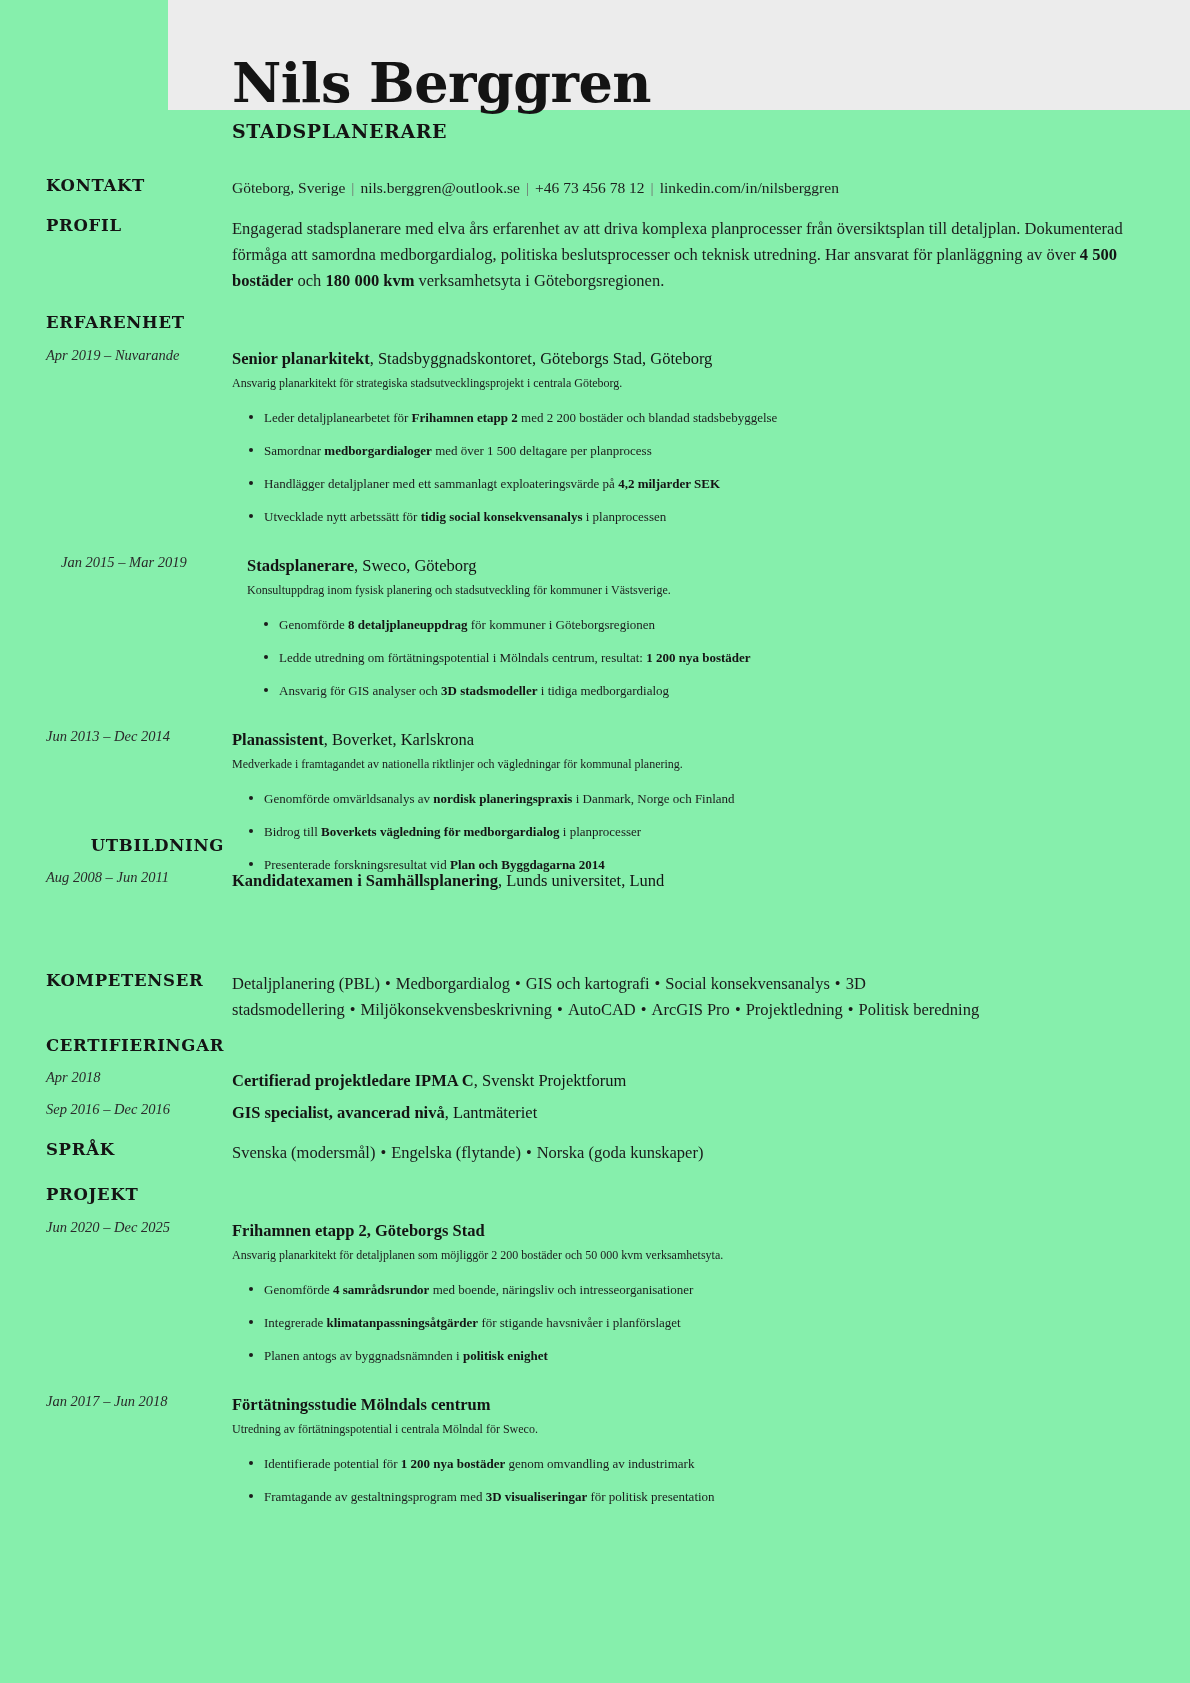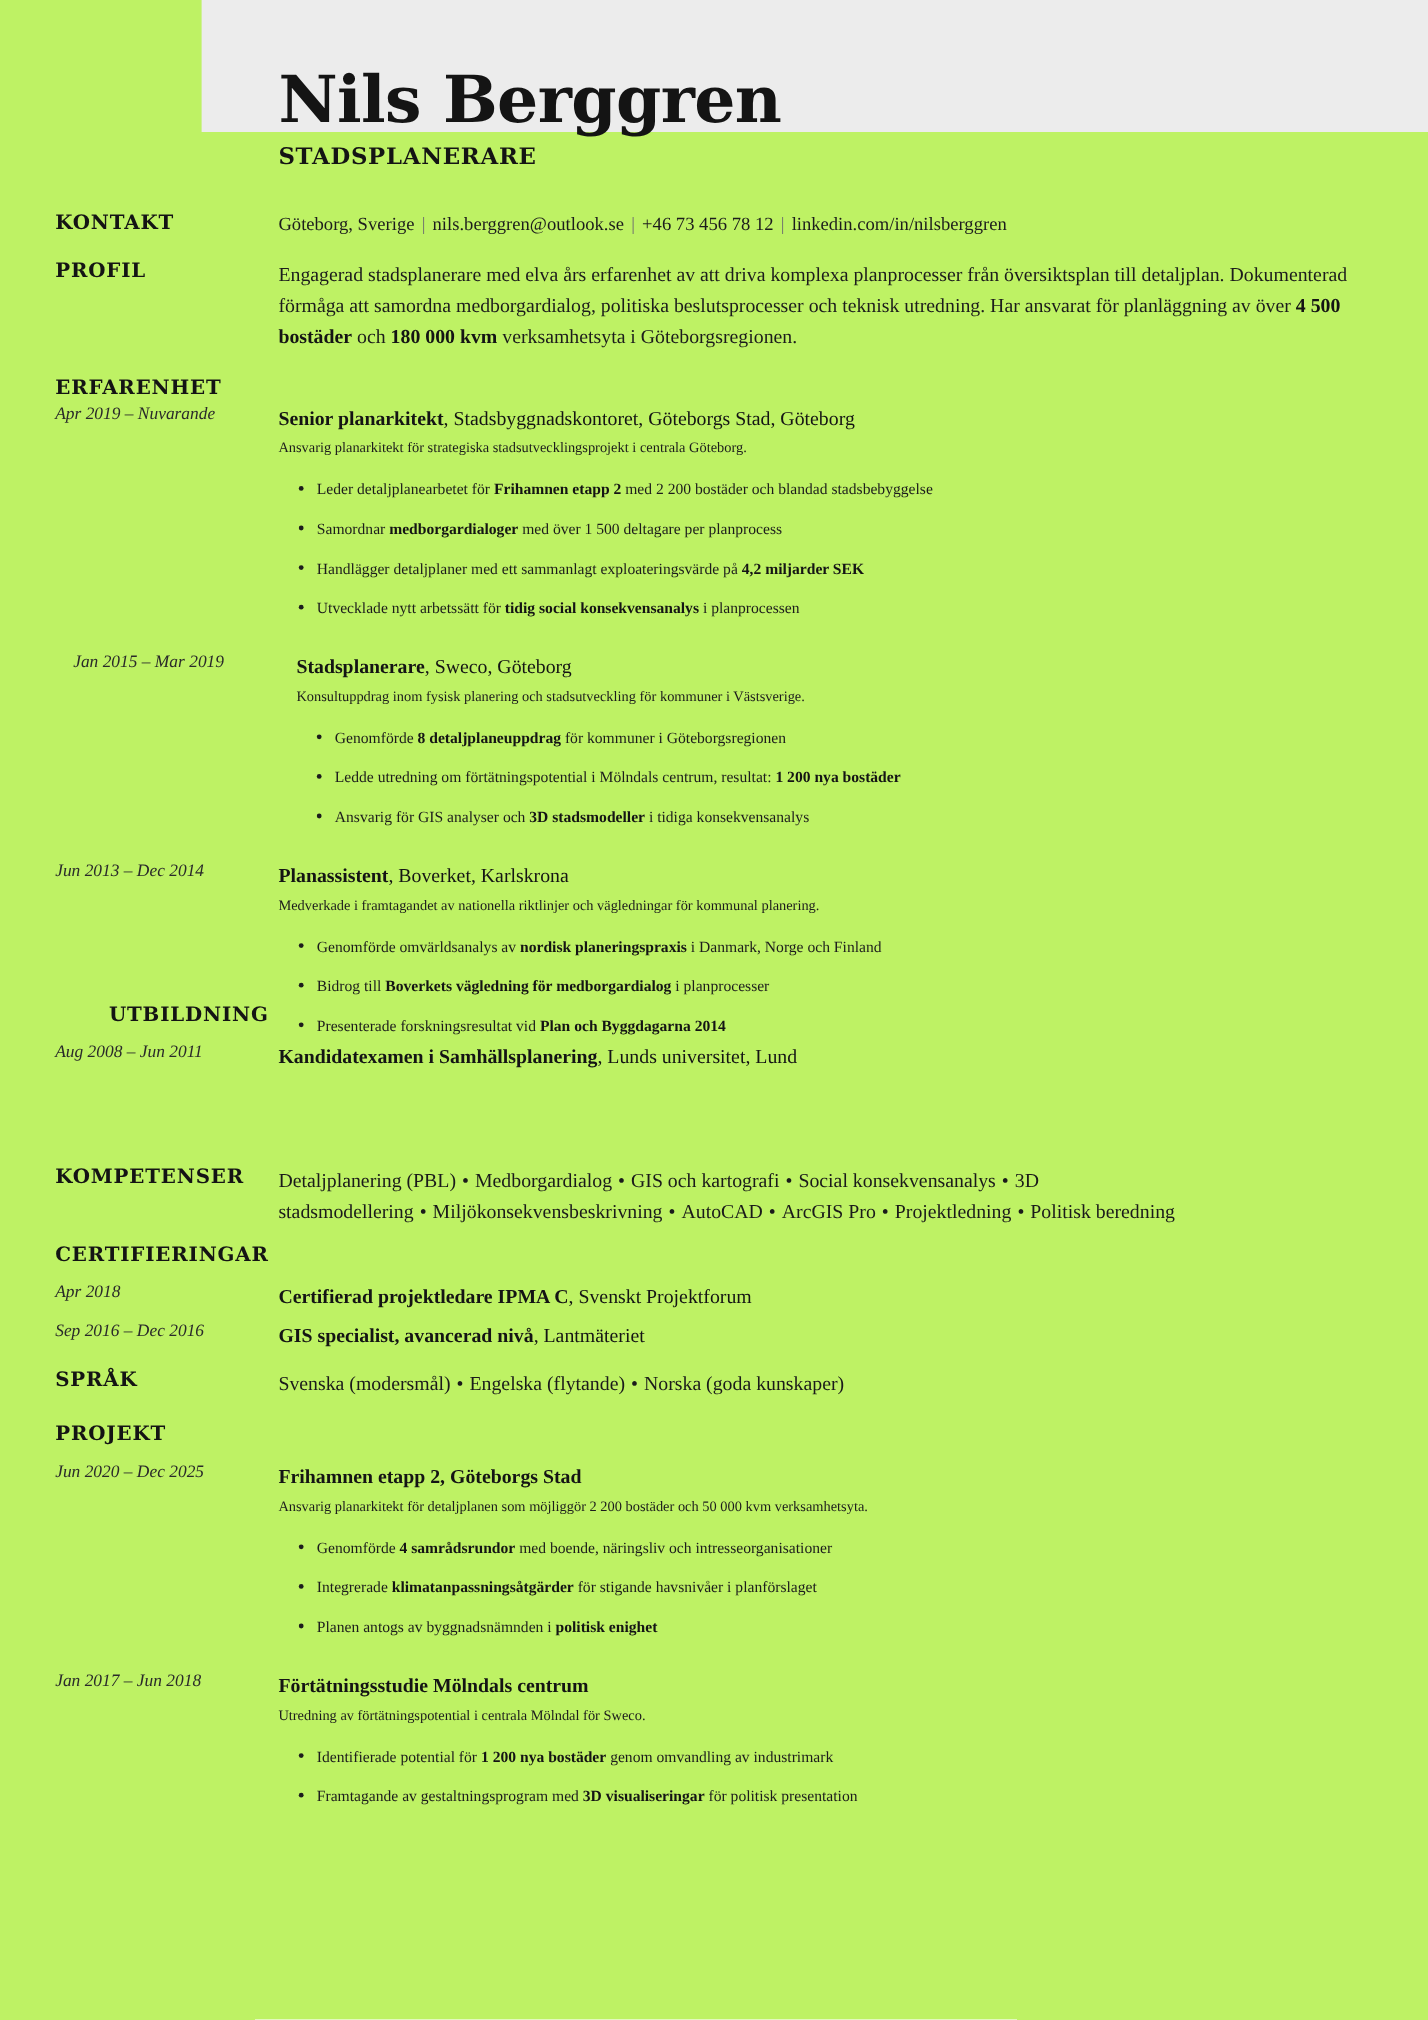--- a/index.html
+++ b/index.html
@@ -8,21 +8,21 @@
     background: #ffffff;
   }
   body {
     font-family: "Liberation Serif", serif;
     color: #1a1a1a;
   }
   .page {
     position: relative;
     width: 1190px;
     height: 1683px;
-    background: #bef264;
+    background: #86efac;
     overflow: hidden;
   }
   
   .header-band {
     position: absolute;
     left: 168px;
     top: 0;
     width: 1022px;
     height: 110px;
     background: #ececec;
@@ -172,21 +172,21 @@
     </div>
   </div>
 
   <div class="row" style="top:313px;">
     <div class="gutter">
       <div class="section-label">ERFARENHET</div>
     </div>
     <div class="body-col"></div>
   </div>
 
-  <div id="erfarenhet-entries" style="position: absolute; top: 336px; left: 0px; width: 970px;">
+  <div id="erfarenhet-entries" style="position: absolute; top: 346px; left: 0px; width: 970px;">
       <div class="row" style="position: relative; left: 46px; margin-bottom: 24px;">
         <div class="gutter">
           <div class="date-label">Apr 2019 – Nuvarande</div>
         </div>
         <div class="body-col">
           <div class="entry-title"><b>Senior planarkitekt</b><span>, Stadsbyggnadskontoret, Göteborgs Stad, Göteborg</span></div>
           <div class="entry-sub">Ansvarig planarkitekt för strategiska stadsutvecklingsprojekt i centrala Göteborg.</div>
           <ul class="bullets">
             <li><span class="dot"></span><span>Leder detaljplanearbetet för </span><b>Frihamnen etapp 2</b><span> med 2 200 bostäder och blandad stadsbebyggelse</span></li>
             <li><span class="dot"></span><span>Samordnar </span><b>medborgardialoger</b><span> med över 1 500 deltagare per planprocess</span></li>
@@ -198,21 +198,21 @@
       <div class="row" style="position: relative; left: 46px; margin-bottom: 24px; margin-left: 15px;">
         <div class="gutter">
           <div class="date-label">Jan 2015 – Mar 2019</div>
         </div>
         <div class="body-col">
           <div class="entry-title"><b>Stadsplanerare</b><span>, Sweco, Göteborg</span></div>
           <div class="entry-sub">Konsultuppdrag inom fysisk planering och stadsutveckling för kommuner i Västsverige.</div>
           <ul class="bullets">
             <li><span class="dot"></span><span>Genomförde </span><b>8 detaljplaneuppdrag</b><span> för kommuner i Göteborgsregionen</span></li>
             <li><span class="dot"></span><span>Ledde utredning om förtätningspotential i Mölndals centrum, resultat: </span><b>1 200 nya bostäder</b><span></span></li>
-            <li><span class="dot"></span><span>Ansvarig för GIS analyser och </span><b>3D stadsmodeller</b><span> i tidiga konsekvensanalys</span></li>
+            <li><span class="dot"></span><span>Ansvarig för GIS analyser och </span><b>3D stadsmodeller</b><span> i tidiga medborgardialog</span></li>
           </ul>
         </div>
       </div>
       <div class="row" style="position: relative; left: 46px; margin-bottom: 24px;">
         <div class="gutter">
           <div class="date-label">Jun 2013 – Dec 2014</div>
         </div>
         <div class="body-col">
           <div class="entry-title"><b>Planassistent</b><span>, Boverket, Karlskrona</span></div>
           <div class="entry-sub">Medverkade i framtagandet av nationella riktlinjer och vägledningar för kommunal planering.</div>

